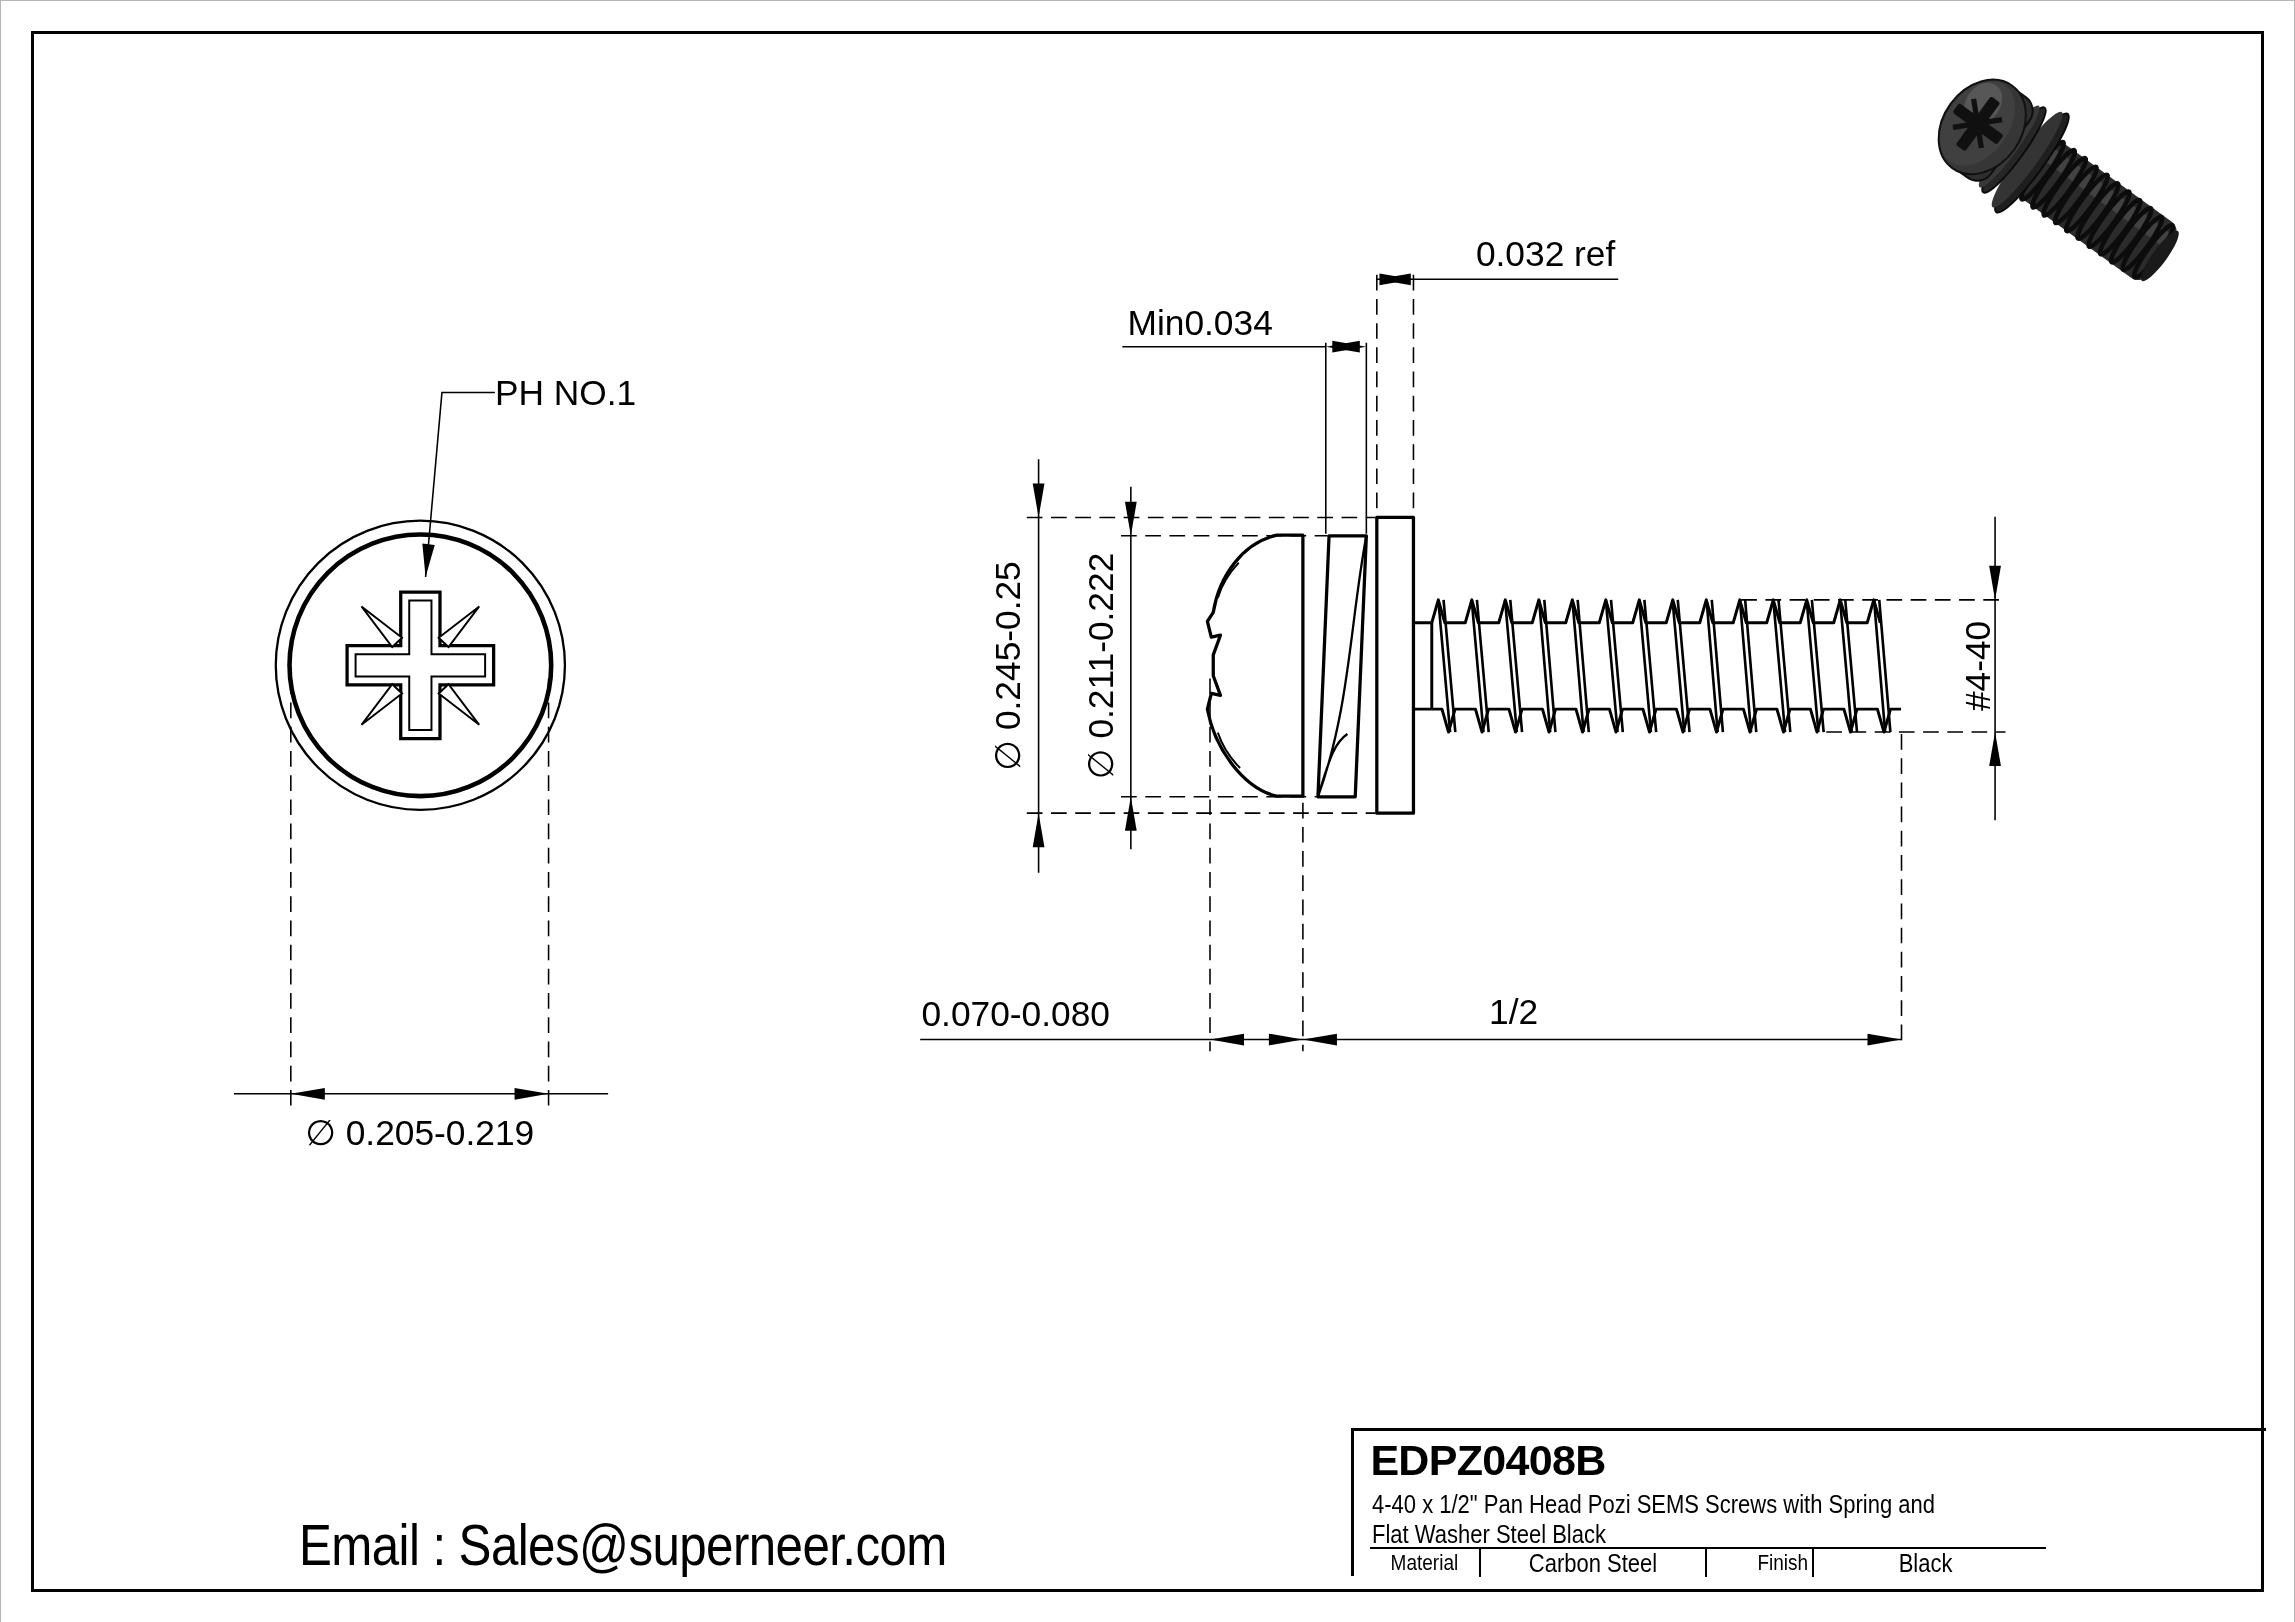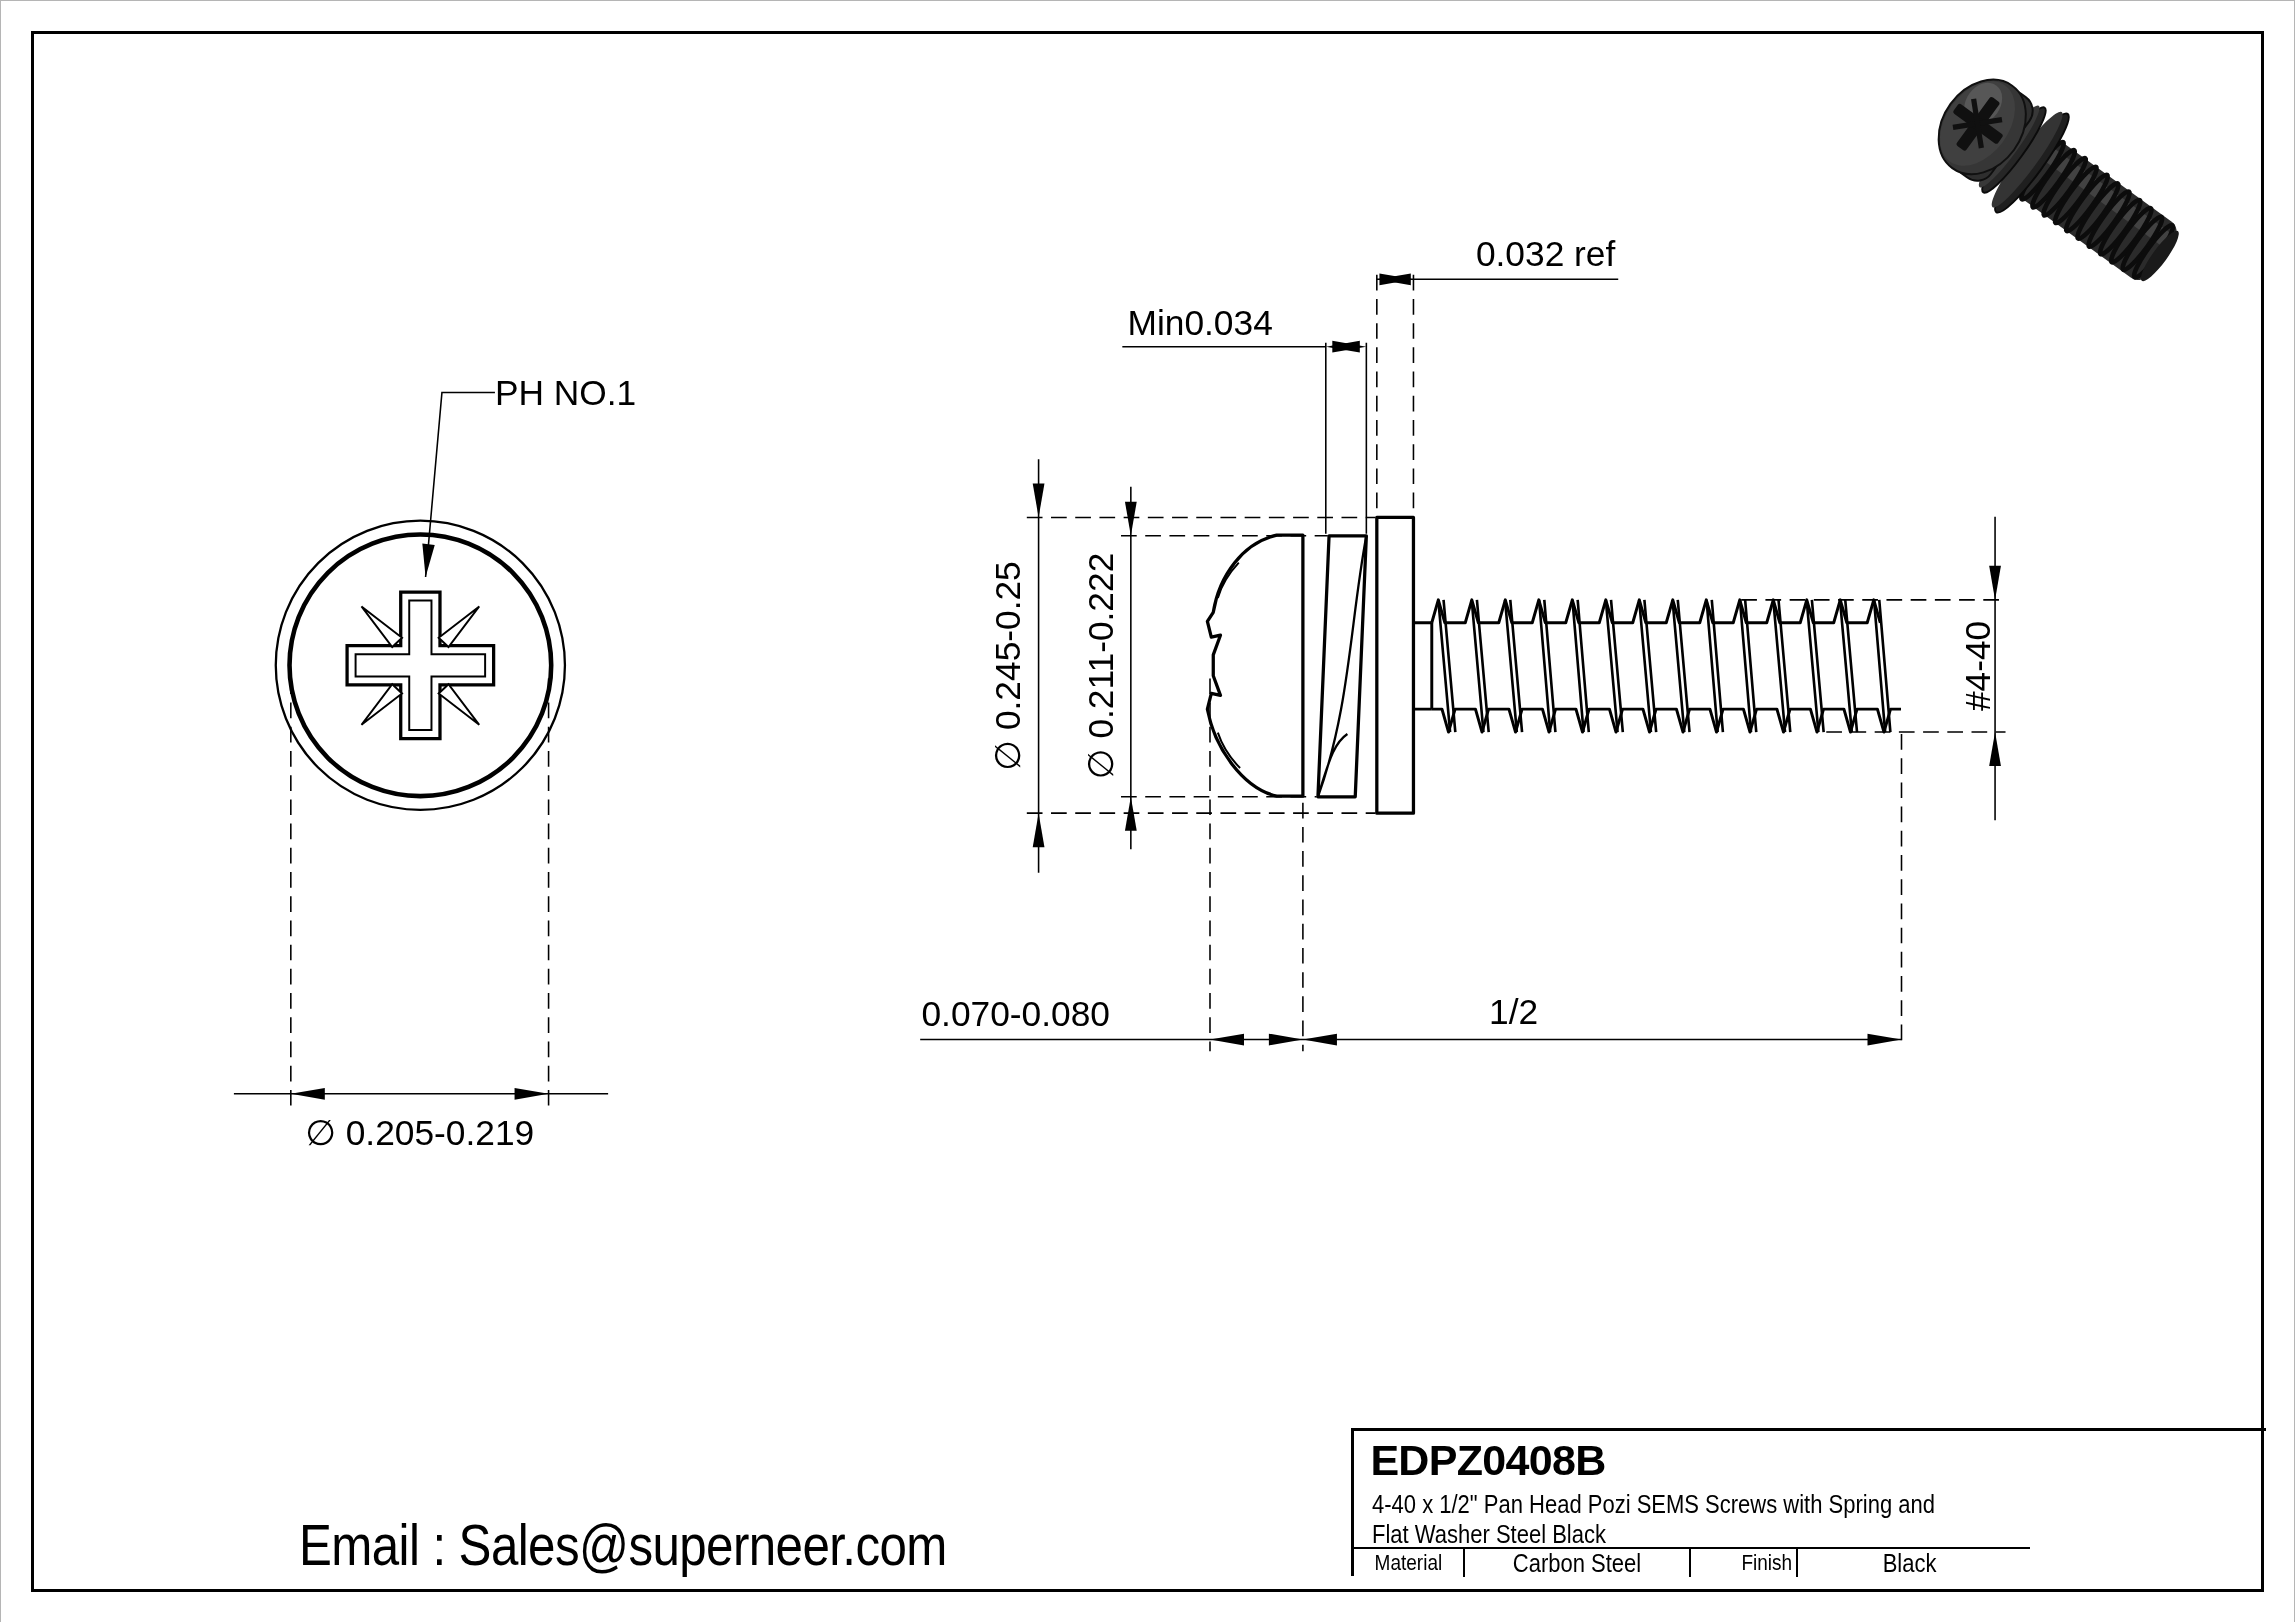--- a/index.html
+++ b/index.html
@@ -10,21 +10,21 @@
   .art{width:2295px;height:1623px;}
   .dimtext{font-family:"Liberation Sans", sans-serif;font-size:54px;fill:#000;}
   .email{position:absolute;left:298px;top:1510px;font-size:58px;letter-spacing:-0.7px;
          transform:scaleX(.85);transform-origin:left top;white-space:nowrap;}
   
   .tblock{position:absolute;left:1350px;top:1415px;width:915px;height:148px;
           border-top:3.3px solid #000;border-left:3.3px solid #000;box-sizing:border-box;margin-top:12px;}
   .partno{position:absolute;left:16.4px;top:5.2px;font-size:43px;font-weight:bold;letter-spacing:-0.7px;}
   .desc{position:absolute;left:17.7px;top:58px;font-size:25px;line-height:30px;
         transform:scaleX(.88);transform-origin:left top;white-space:nowrap;}
-  .ttable{position:absolute;left:0;top:116px;width:668px;height:60px;padding-left:8px;}
+  .ttable{position:absolute;left:16px;top:116px;width:668px;height:60px;padding-left:8px;}
   .trow{position:absolute;left:0;width:100%;height:30px;border-top:2.6px solid #000;box-sizing:border-box;}
   .trow1{top:0;} .trow2{top:30px;}
   .tcell{position:absolute;top:0;height:100%;display:flex;align-items:center;justify-content:center;
          border-left:2.6px solid #000;box-sizing:border-box;white-space:nowrap;}
   .tcell.first{border-left:none;}
   .tlabel{font-size:21.6px;} .tvalue{font-size:25px;}
   .squeeze{transform:scaleX(.88);transform-origin:center;}
   .link{color:#1e8fd5;}
   .logocell{position:absolute;left:668px;top:0;width:245px;height:173px;border-left:2.6px solid #000;box-sizing:border-box;}
   .brand{position:absolute;left:0;right:0;bottom:9.2px;text-align:center;font-size:33px;font-weight:bold;

